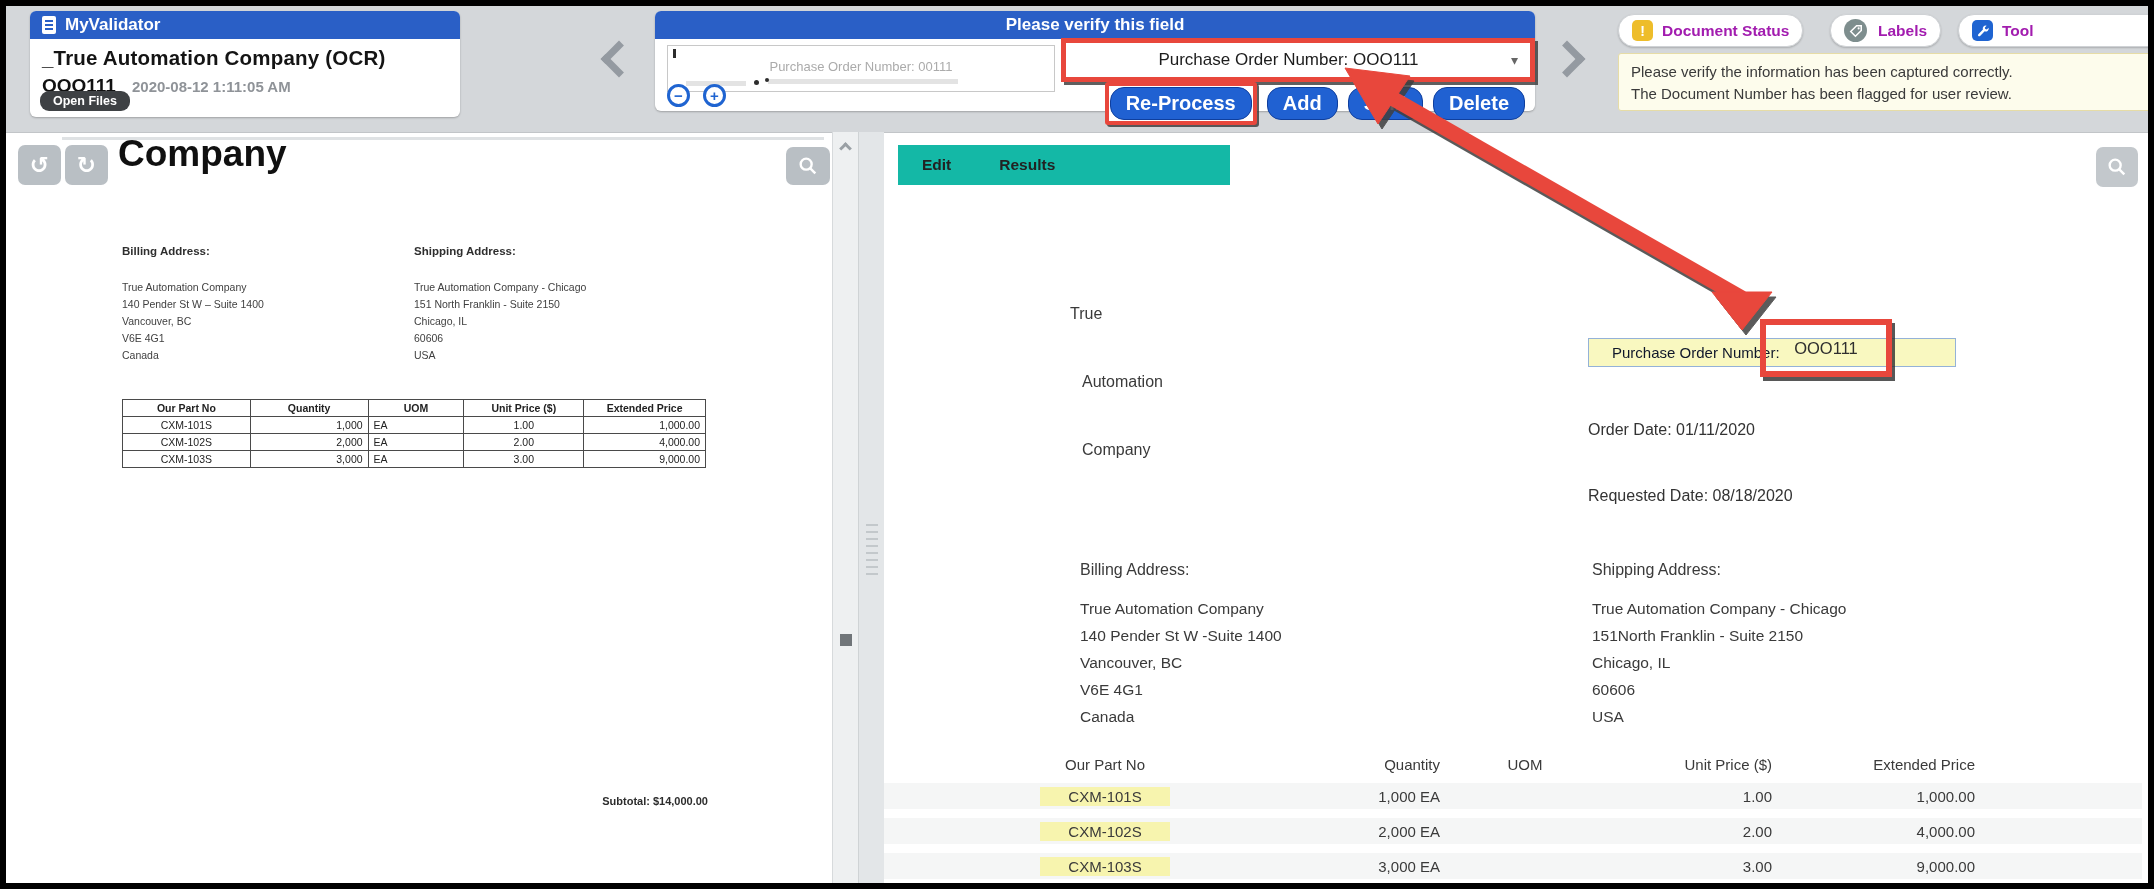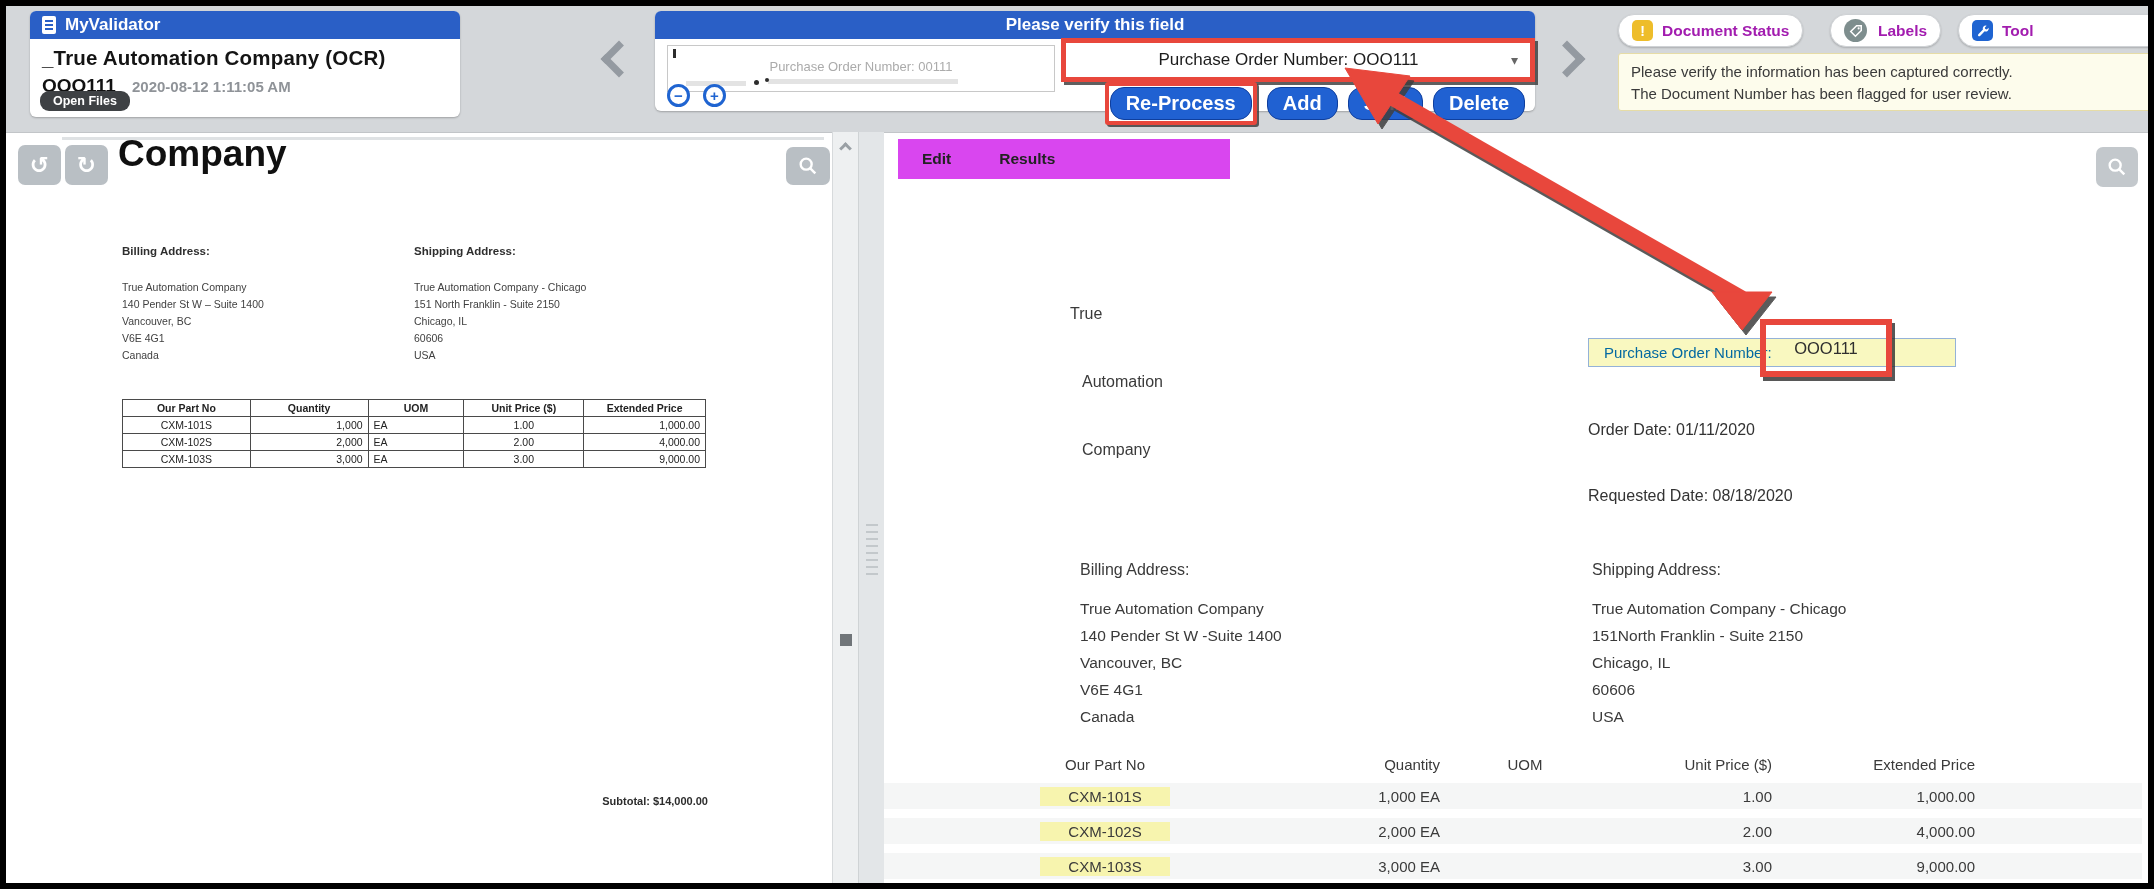--- a/index.html
+++ b/index.html
@@ -88,25 +88,25 @@
   .l-subtotal{position:absolute;left:430px;top:662px;width:272px;text-align:right;font-weight:bold;font-size:11px;color:#2c2c2c;}
 
   
   #left-scrollbar{position:absolute;left:826px;top:126px;width:26px;height:751px;background:#eef0f1;border-left:1px solid #d7dadc;}
   .up-chev{position:absolute;left:8px;top:12px;width:9px;height:9px;border-left:3px solid #9aa0a5;border-top:3px solid #9aa0a5;transform:rotate(45deg);}
   .scroll-thumb{position:absolute;left:7px;top:502px;width:12px;height:12px;background:#707579;}
   #splitter{position:absolute;left:852px;top:126px;width:26px;height:751px;background:#e3e6e8;border-left:1px solid #cfd3d5;}
   .grip{position:absolute;left:7px;top:392px;width:12px;height:54px;background:repeating-linear-gradient(to bottom,#c3c8cb 0 2px,transparent 2px 7px);}
 
   
-  .tabbar{position:absolute;left:14px;top:6px;width:332px;height:40px;background:#d946ef;display:flex;align-items:center;text-align:center;}
+  .tabbar{position:absolute;left:14px;top:12px;width:332px;height:40px;background:#14b8a6;display:flex;align-items:center;text-align:center;}
   .tab{font-weight:bold;font-size:15.5px;color:#222;padding:10px 24px;cursor:pointer;}
   .rdoc-word{position:absolute;font-size:16px;color:#3a3a3a;}
   #rw1{left:186px;top:172px;} #rw2{left:198px;top:240px;} #rw3{left:198px;top:308px;}
-  .po-field{position:absolute;left:704px;top:205px;width:368px;height:29px;background:#f9f8c0;border:1px solid #94b2d8;display:flex;align-items:center;padding-left:15px;font-size:15px;color:#0369a1;}
+  .po-field{position:absolute;left:704px;top:205px;width:368px;height:29px;background:#f9f8c0;border:1px solid #94b2d8;display:flex;align-items:center;padding-left:23px;font-size:15px;color:#0f172a;}
   .po-redbox{position:absolute;left:876px;top:186px;width:132px;height:58px;border:6px solid #e8473c;box-shadow:3px 4px 0 rgba(45,45,45,.8);display:flex;align-items:center;justify-content:center;font-size:16.5px;color:#2f2f2f;}
   .rdoc-line{position:absolute;font-size:16px;color:#333;}
   #order-date{left:704px;top:288px;} #requested-date{left:704px;top:354px;}
   .rdoc-h{position:absolute;font-size:16px;color:#3a3a3a;}
   #r-billing-h{left:196px;top:428px;} #r-shipping-h{left:708px;top:428px;}
   .rdoc-lines{position:absolute;font-size:15.5px;color:#3a3a3a;line-height:27px;}
   #r-billing-lines{left:196px;top:462px;} #r-shipping-lines{left:708px;top:462px;}
 
   .rtable{position:absolute;left:0;top:618px;width:1258px;}
   .rt-row{display:flex;width:1106px;margin-left:6px;height:26px;align-items:center;font-size:15px;color:#3a3a3a;}

